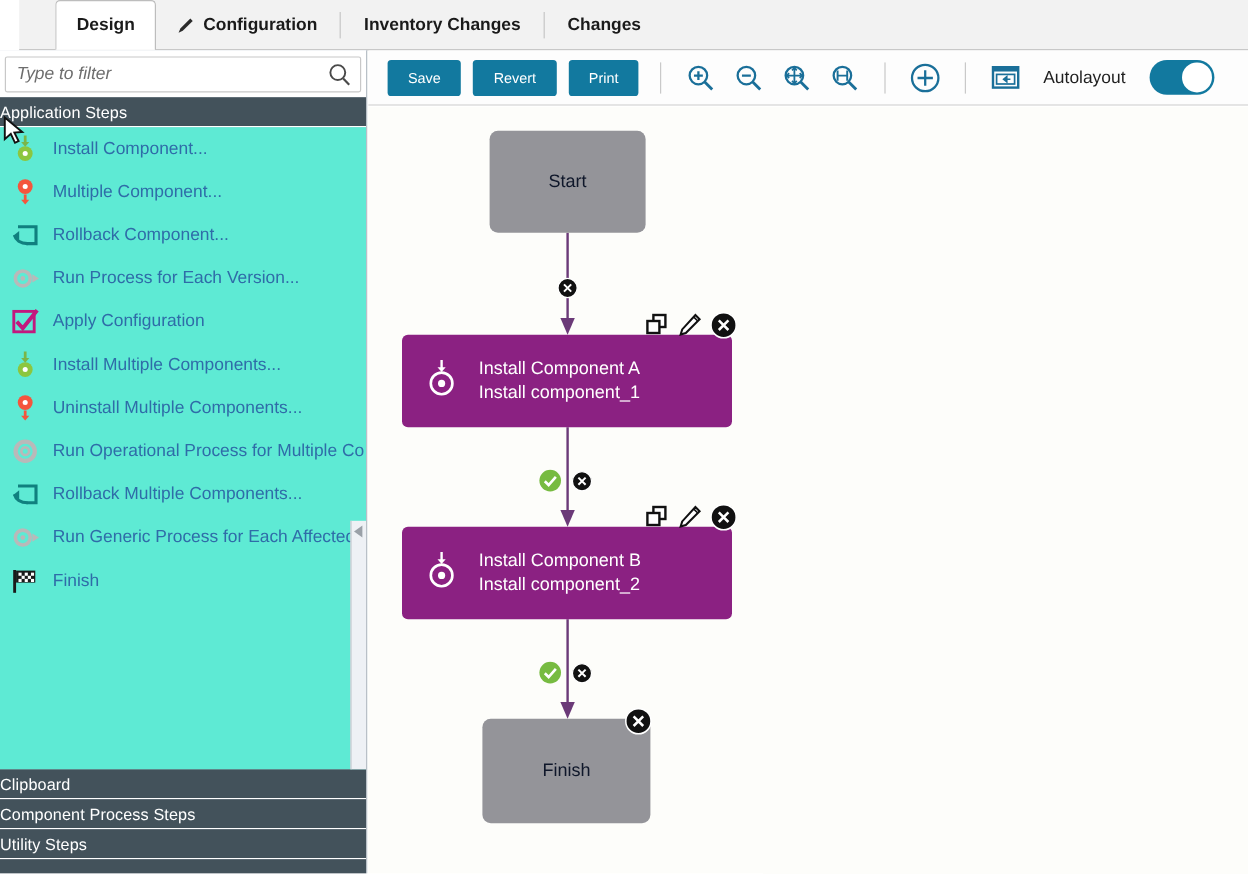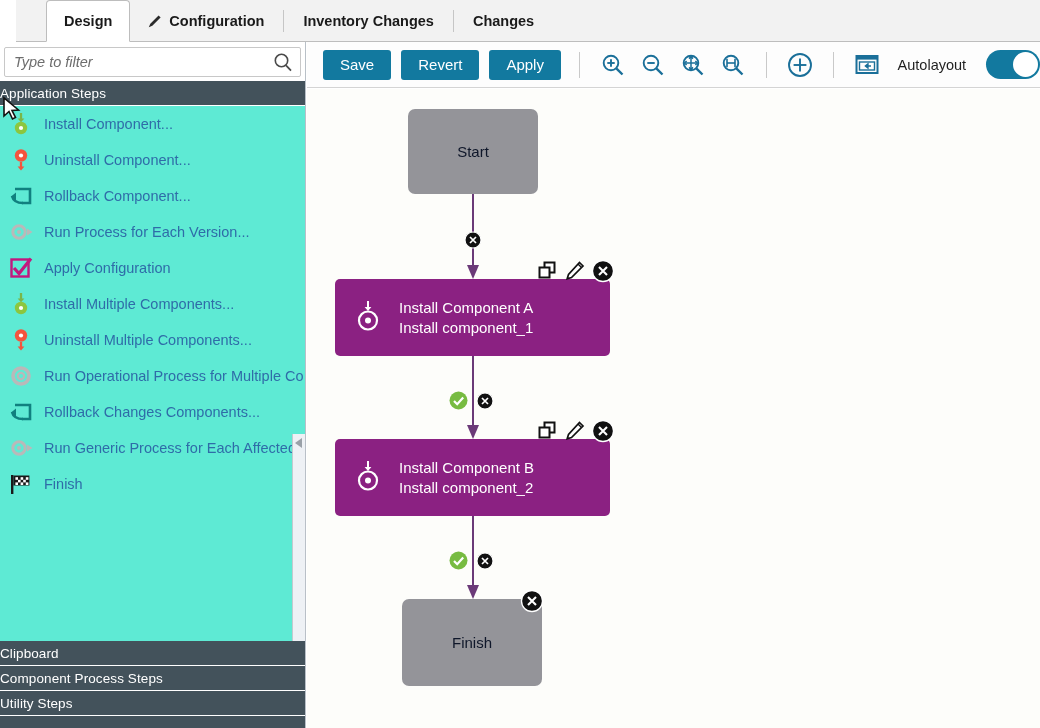--- a/index.html
+++ b/index.html
@@ -79,21 +79,21 @@
   .sidebar-foot { height: 12px; background: #43525b; }
 
   
   .toolbar {
     position: absolute; left: 307px; top: 42px; width: 733px; height: 46px;
     background: #fdfdfd; border-bottom: 1px solid #d4d4d4;
     display: flex; align-items: center; padding-left: 16px; gap: 10px;
   }
   .tbtn {
     background: #12799f; color: #ffffff; border: 0; border-radius: 3px;
-    height: 30px; padding: 0 17px; font-size: 15px; cursor: pointer;
+    height: 30px; padding: 0 17px; font-size: 12px; cursor: pointer;
     font-family: "Liberation Sans", sans-serif;
   }
   .tsep { width: 1px; height: 26px; background: #c9c9c9; margin: 0 8px; }
   .ticon { width: 30px; height: 30px; display: flex; align-items: center; justify-content: center; cursor: pointer; }
   .autolabel { font-size: 14.5px; color: #1f1f1f; margin-left: 6px; }
   .toggle {
     width: 54px; height: 29px; border-radius: 15px; background: #12799f;
     position: relative; cursor: pointer; margin-left: 10px;
   }
   .toggle .knob {
@@ -183,21 +183,21 @@
 
       <div class="step-row">
         <span class="step-ico">
           <svg width="26" height="26" viewBox="0 0 26 26">
             <circle cx="13" cy="8.5" r="6.2" fill="#f4553d"></circle>
             <circle cx="13" cy="8.5" r="2.1" fill="#ffffff"></circle>
             <path d="M13 15 V21.5" stroke="#f4553d" stroke-width="2.3"></path>
             <path d="M9.6 19.4 13 23.4 16.4 19.4Z" fill="#f4553d"></path>
           </svg>
         </span>
-        <span class="step-label">Uninstall Component...</span>
+        <span class="step-label">Multiple Component...</span>
       </div>
 
       <div class="step-row">
         <span class="step-ico">
           <svg width="26" height="26" viewBox="0 0 26 26">
             <path d="M7 6 H22 V20 H14" fill="none" stroke="#10807f" stroke-width="2.6"></path>
             <path d="M15 20 C9 20 5 17 4 13" fill="none" stroke="#10807f" stroke-width="2.6"></path>
             <path d="M8 9.5 3 13.5 8 17.5Z" fill="#10807f"></path>
           </svg>
         </span>
@@ -260,21 +260,21 @@
       </div>
 
       <div class="step-row">
         <span class="step-ico">
           <svg width="26" height="26" viewBox="0 0 26 26">
             <path d="M7 6 H22 V20 H14" fill="none" stroke="#10807f" stroke-width="2.6"></path>
             <path d="M15 20 C9 20 5 17 4 13" fill="none" stroke="#10807f" stroke-width="2.6"></path>
             <path d="M8 9.5 3 13.5 8 17.5Z" fill="#10807f"></path>
           </svg>
         </span>
-        <span class="step-label">Rollback Changes Components...</span>
+        <span class="step-label">Rollback Multiple Components...</span>
       </div>
 
       <div class="step-row">
         <span class="step-ico">
           <svg width="26" height="26" viewBox="0 0 26 26">
             <circle cx="11" cy="13" r="6.2" fill="none" stroke="#b9b9b9" stroke-width="3"></circle>
             <circle cx="11" cy="13" r="2" fill="#b9b9b9"></circle>
             <path d="M19 9.5 24.5 13 19 16.5Z" fill="#b9b9b9"></path>
           </svg>
         </span>
@@ -314,21 +314,21 @@
       <div class="section-head">
         <span>Utility Steps</span>
       </div>
       <div class="sidebar-foot"></div>
     </div>
   </div>
 
   <div class="toolbar">
     <button class="tbtn">Save</button>
     <button class="tbtn">Revert</button>
-    <button class="tbtn">Apply</button>
+    <button class="tbtn">Print</button>
 
     <div class="tsep"></div>
 
     <div class="ticon">
       <svg width="26" height="26" viewBox="0 0 26 26">
         <circle cx="11" cy="11" r="7.3" fill="none" stroke="#1a6f99" stroke-width="1.9"></circle>
         <line x1="16.3" y1="16.3" x2="22.5" y2="22.5" stroke="#1a6f99" stroke-width="2.4"></line>
         <line x1="7.3" y1="11" x2="14.7" y2="11" stroke="#1a6f99" stroke-width="1.9"></line>
         <line x1="11" y1="7.3" x2="11" y2="14.7" stroke="#1a6f99" stroke-width="1.9"></line>
       </svg>

